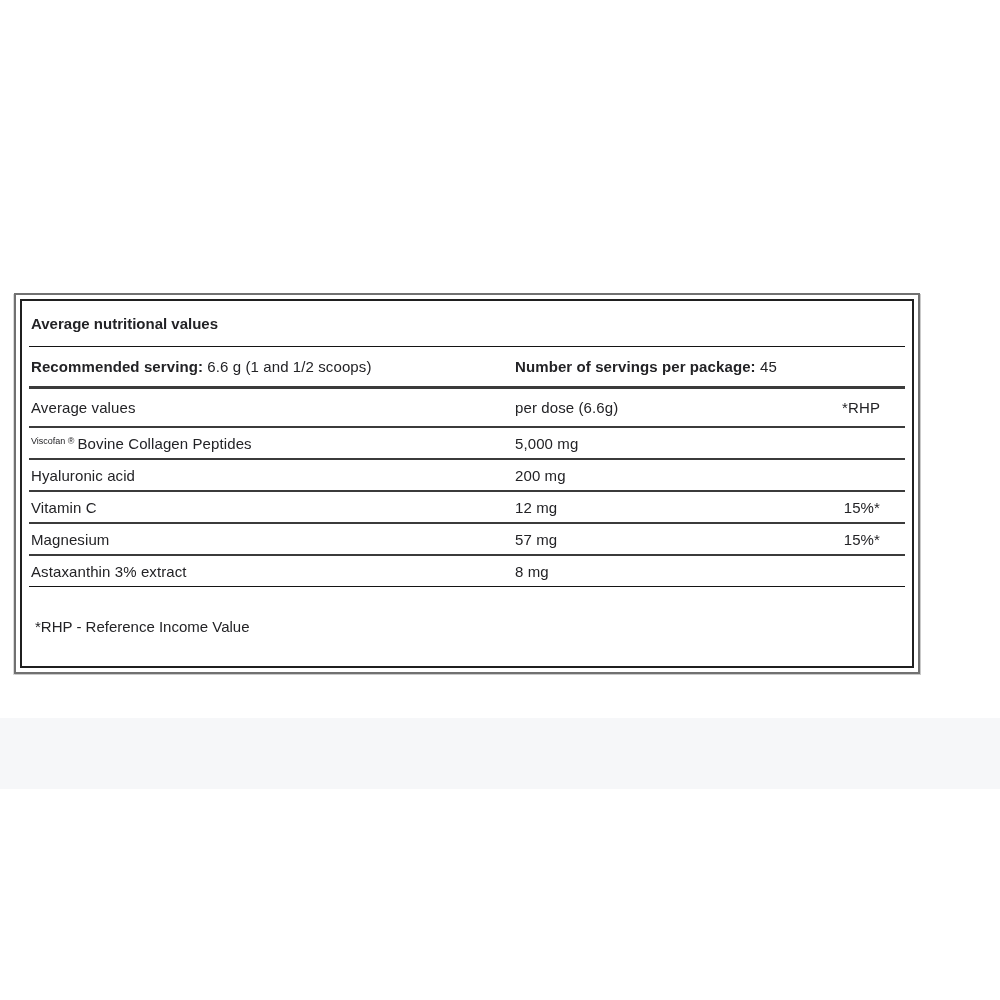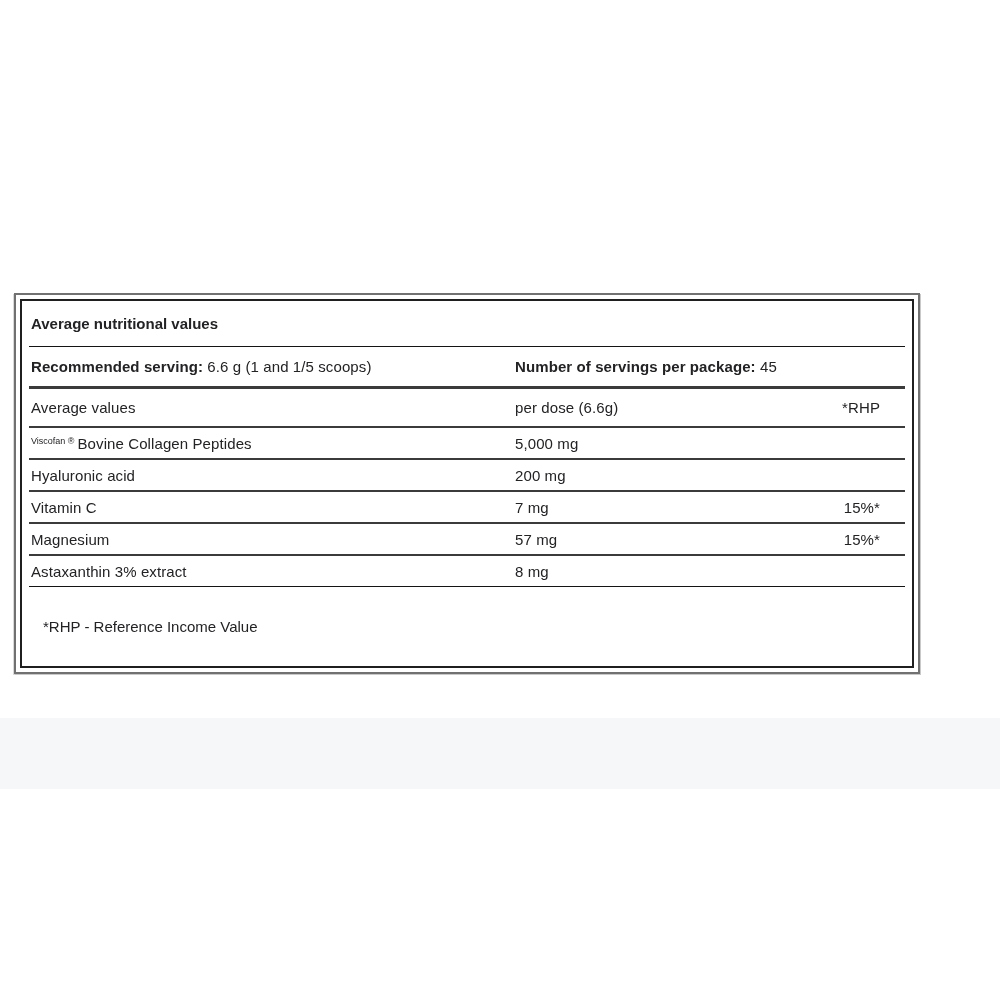--- a/index.html
+++ b/index.html
@@ -18,21 +18,21 @@
   .nutrition-inner {
     position:absolute; inset:4px; border:2px solid #1f1f1f;
     display:flex; flex-direction:column; background:#ffffff;
   }
 
   .row { display:grid; grid-template-columns:484px 245px 120px; align-items:center; padding:0 7px 0 9px; font-size:15px; letter-spacing:.1px; }
   .row-title { height:45px; font-weight:bold; display:flex; align-items:center; padding:0 7px 0 9px; font-size:15px; }
   .row-serving { height:39px; }
   .row-colhead { height:37px; }
   .row-data { height:30px; }
-  .row-footnote { flex:1; display:flex; align-items:center; padding:0 7px 0 21px; font-size:15px; }
+  .row-footnote { flex:1; display:flex; align-items:center; padding:0 7px 0 13px; font-size:15px; }
 
   .sep { margin:0 7px; background:#3b3b3b; flex:none; }
   .sep-thin { height:1px; background:#141414; }
   .sep-mid { height:2px; }
   .sep-thick { height:3px; }
 
   .bold { font-weight:bold; }
   .cell-rhp { text-align:right; }
   .span2 { grid-column:2 / 4; }
   .sup-brand { font-size:9px; position:relative; top:-5px; margin-right:3px; letter-spacing:0; }
@@ -43,21 +43,21 @@
 
 <div class="stage" style="background: rgb(255, 255, 255);">
 
   <div class="nutrition-outer">
     <div class="nutrition-inner">
 
       <div class="row-title">Average nutritional values</div>
       <div class="sep sep-thin"></div>
 
       <div class="row row-serving">
-        <div><span class="bold">Recommended serving:</span><span> 6.6 g (1 and 1/5 scoops)</span></div>
+        <div><span class="bold">Recommended serving:</span><span> 6.6 g (1 and 1/2 scoops)</span></div>
         <div class="span2"><span class="bold">Number of servings per package:</span><span> 45</span></div>
       </div>
       <div class="sep sep-thick"></div>
 
       <div class="row row-colhead">
         <div>Average values</div>
         <div>per dose (6.6g)</div>
         <div class="cell-rhp">*RHP</div>
       </div>
       <div class="sep sep-mid"></div>
@@ -71,21 +71,21 @@
 
       <div class="row row-data">
         <div class="name-cell">Hyaluronic acid</div>
         <div>200 mg</div>
         <div class="cell-rhp"></div>
       </div>
       <div class="sep sep-mid"></div>
 
       <div class="row row-data">
         <div class="name-cell">Vitamin C</div>
-        <div>7 mg</div>
+        <div>12 mg</div>
         <div class="cell-rhp">15%*</div>
       </div>
       <div class="sep sep-mid"></div>
 
       <div class="row row-data">
         <div class="name-cell">Magnesium</div>
         <div>57 mg</div>
         <div class="cell-rhp">15%*</div>
       </div>
       <div class="sep sep-mid"></div>

